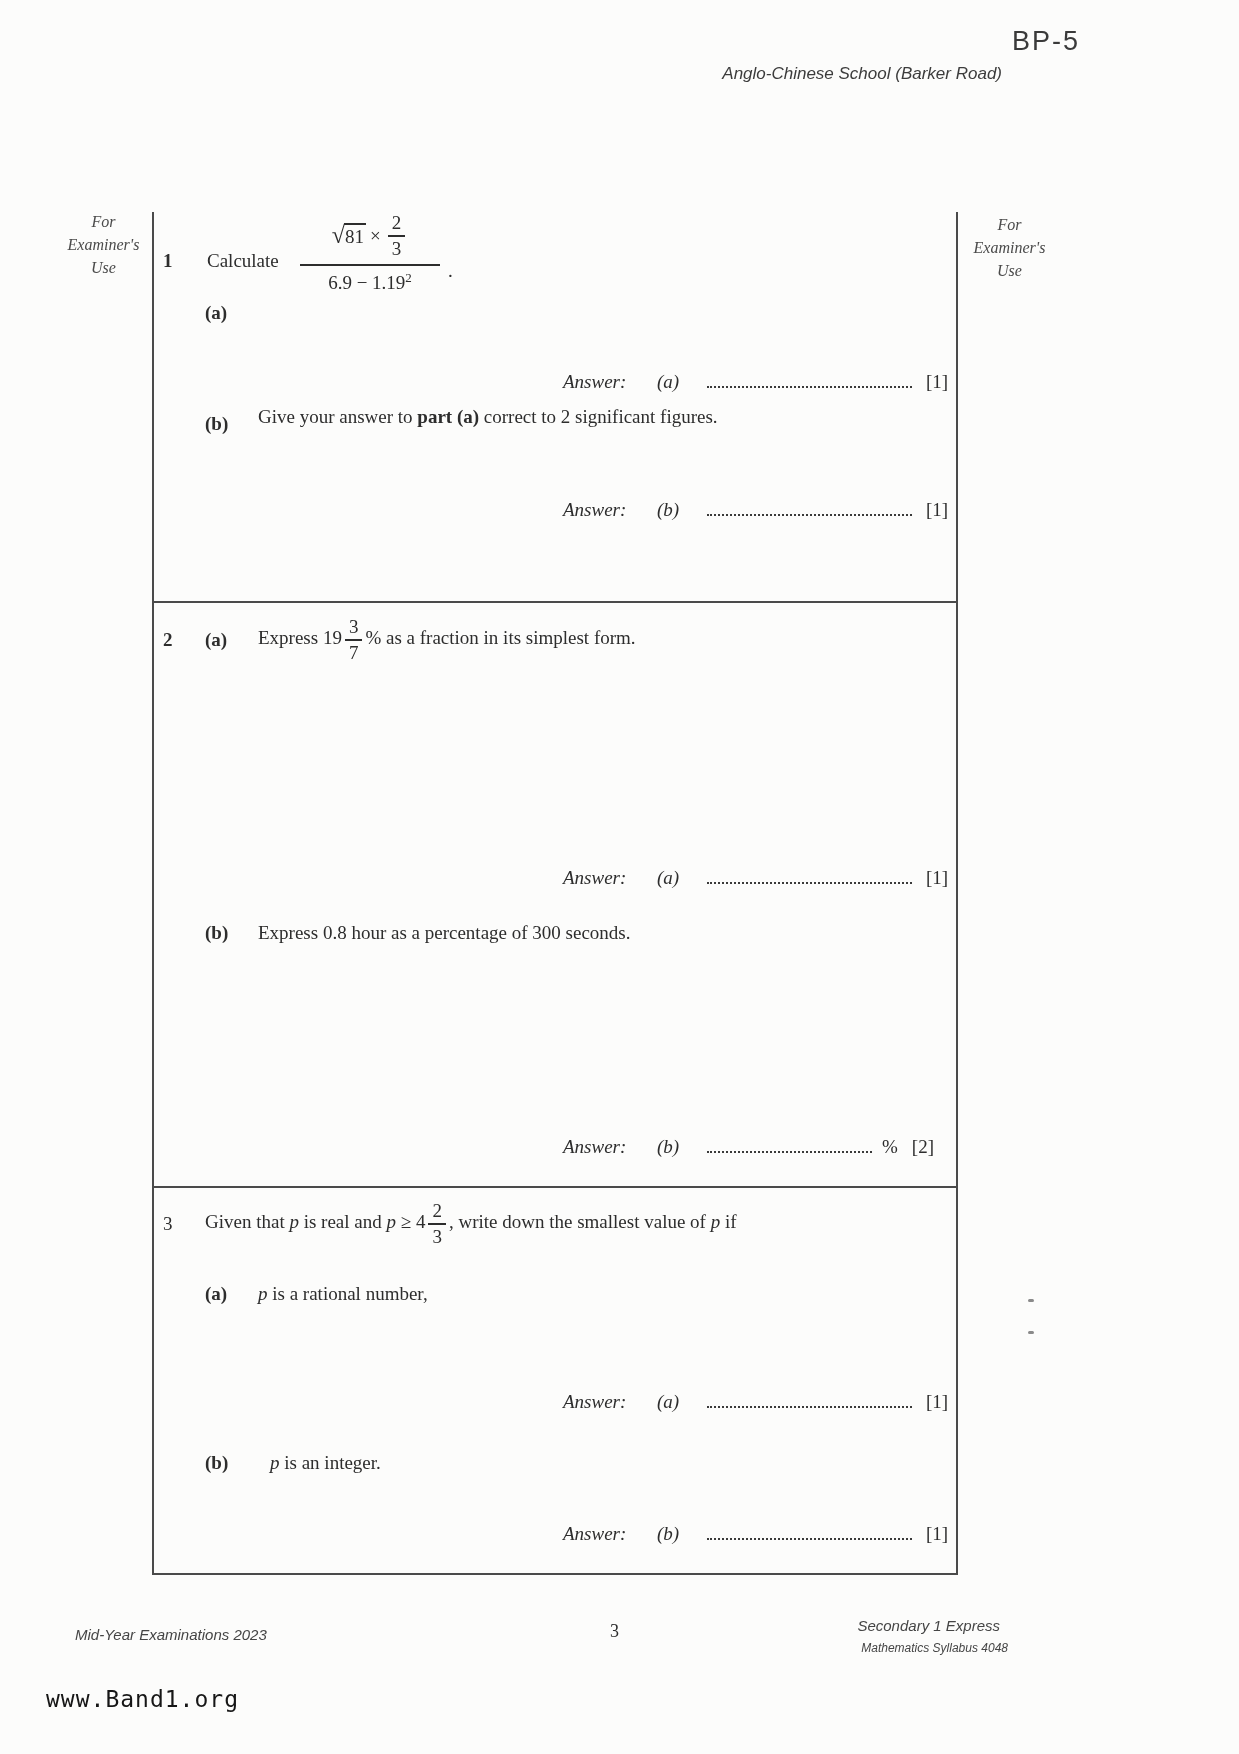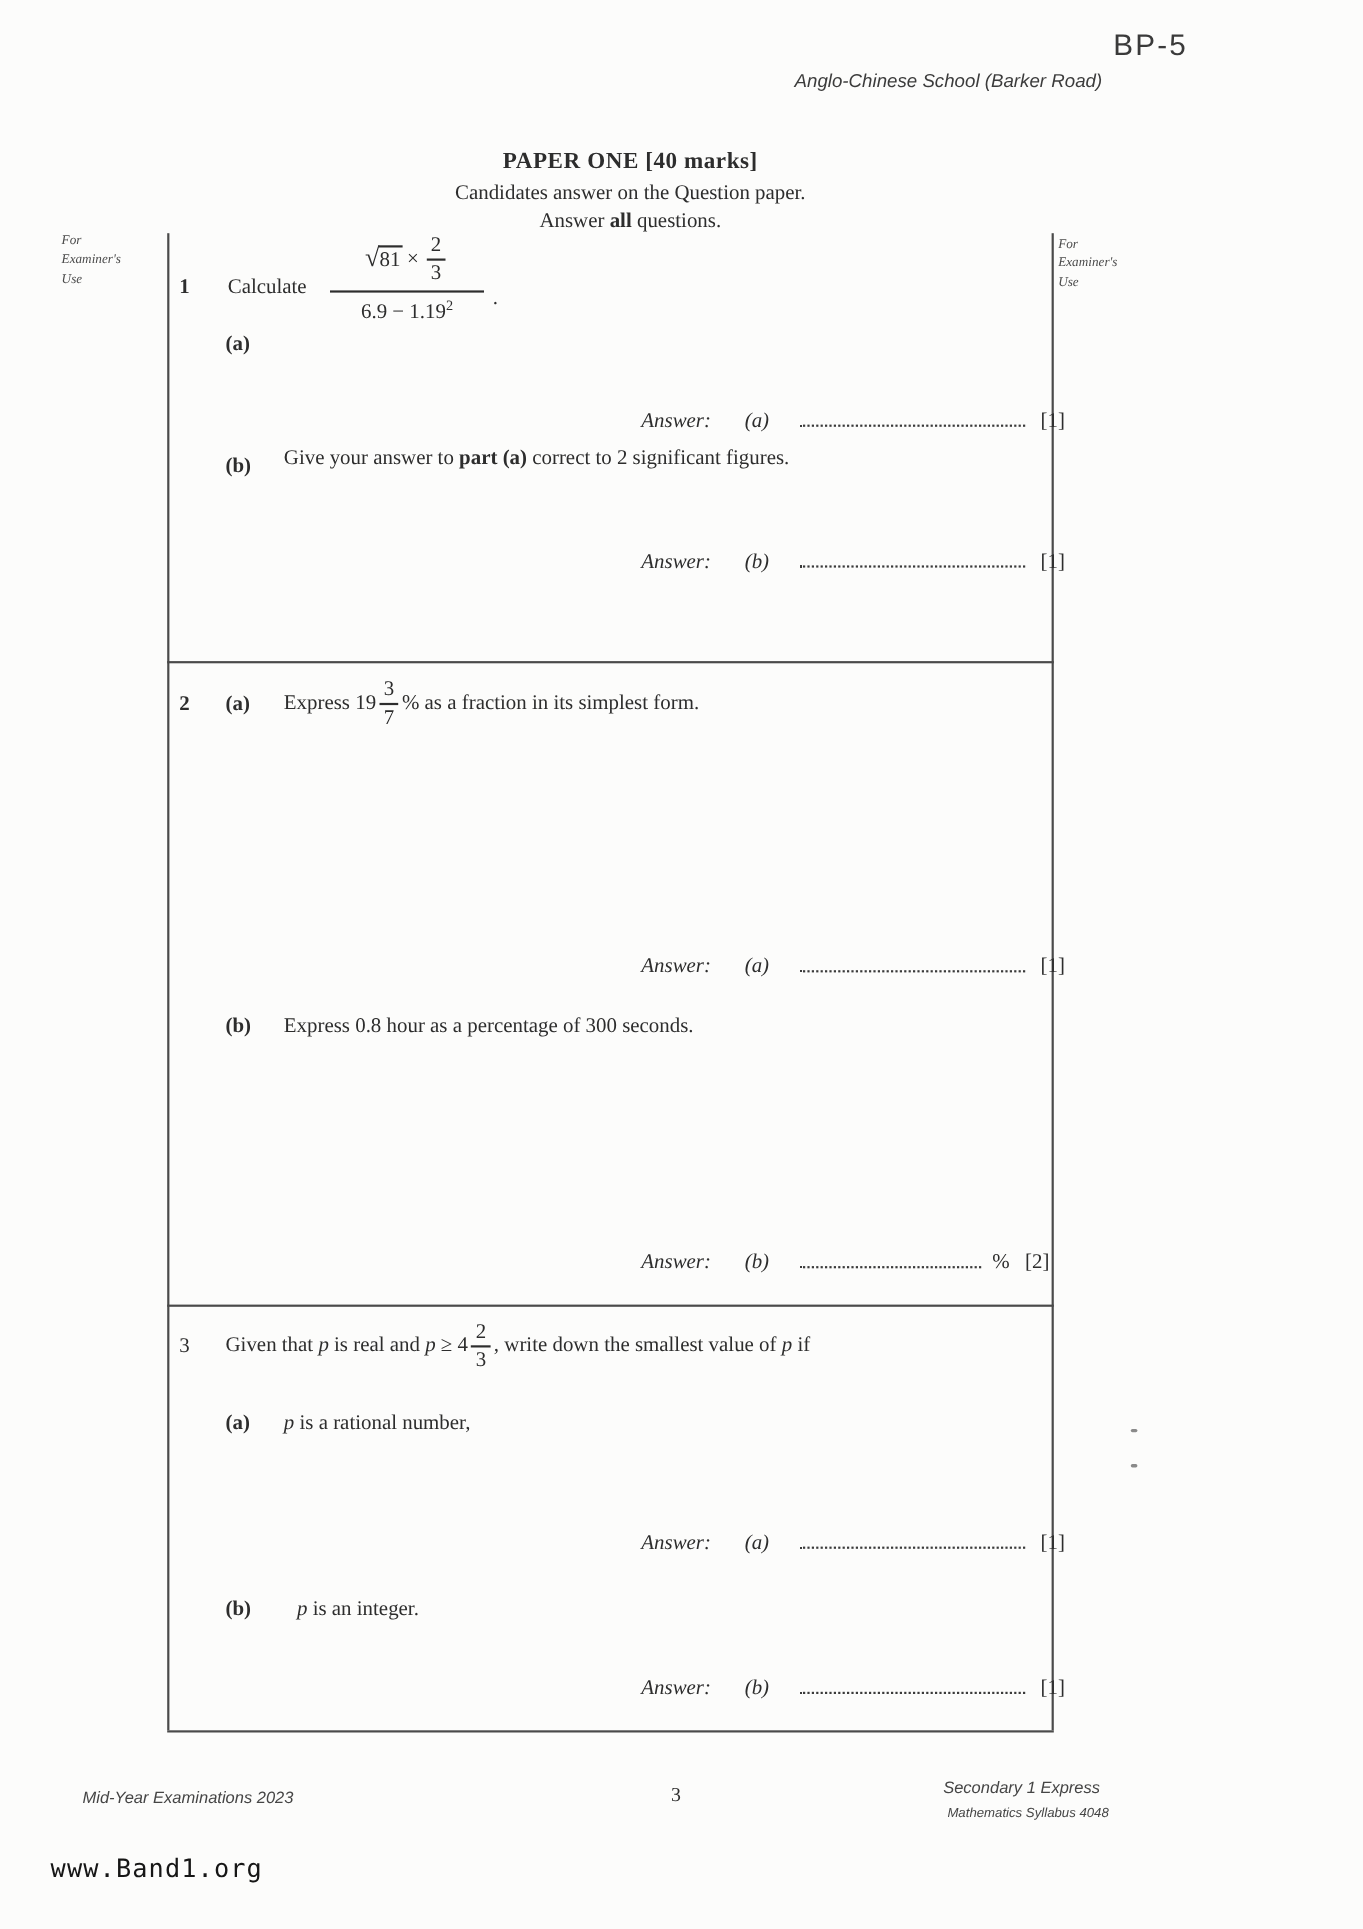--- a/index.html
+++ b/index.html
@@ -18,21 +18,21 @@
   
   .corner-code { left:1012px; top:26px; font-size:27px; letter-spacing:2px; color:#3a3a3a; }
   .school { right:237px; top:64px; font-size:17px; color:#3c3c3c;text-align:center; }
   .title-wrap { left:170px; top:134px; width:806px; }
   .paper-title { font-size:21px; font-weight:700; letter-spacing:0.5px; }
   .sub1 { margin-top:6px; font-size:19px; }
   .sub2 { margin-top:3px; font-size:19px; font-weight:700; }
   .sub2 .nb { font-weight:400; }
 
   
-  .marg { width:95px; font-size:12px; font-style:italic; line-height:1.45; color:#4a4a4a; }
+  .marg { width:95px; font-size:16px; font-style:italic; text-align:center; line-height:1.45; color:#4a4a4a; }
   .marg-left { left:56px; top:210px; }
   .marg-right { left:962px; top:213px; }
 
   
   .vline { width:2px; background:#4a4a4a; top:212px; height:1361px; }
   .vline.l { left:152px; }
   .vline.r { left:956px; }
   .hline { left:152px; width:806px; height:2px; background:#4a4a4a; }
 
   
@@ -52,21 +52,21 @@
   
   .qnum { font-weight:700; }
   .plabel { font-weight:700; }
   .qflex { display:flex; align-items:center; }
   .qflex .qnum { width:42px; flex:0 0 auto; }
   .qflex .plabel { width:53px; flex:0 0 auto; }
   .mvar { font-style:italic; }
 
   
   .ans-row { position:absolute; left:563px; display:flex; align-items:baseline; font-size:19px; }
-  .ans-label { font-style:italic; width:80px;margin-left:20px; }
+  .ans-label { font-style:italic; width:80px; }
   .ans-part { font-style:italic; width:42px; margin-left:14px; }
   .dots { width:205px; border-bottom:2.5px dotted #3a3a3a; height:1.05em; margin-left:8px; }
   .dots.short { width:165px; }
   .unit { margin-left:10px; }
   .marks { margin-left:14px; }
 
   
   .f-left { left:75px; top:1626px; font-size:15px; font-style:italic; color:#454545; }
   .f-page { left:610px; top:1621px; font-size:18px; }
   .f-r1 { right:239px; top:1617px; font-size:15px; font-style:italic; color:#454545; }
@@ -76,25 +76,20 @@
   .speck { width:6px; height:3px; background:#8a8a8a; border-radius:2px; }
 </style>
 </head>
 <body>
 
 <div class="page">
 
   <div class="abs corner-code sans">BP-5</div>
   <div class="abs school sans it">Anglo-Chinese School (Barker Road)</div>
 
-  <div class="abs title-wrap center">
-    <div class="paper-title">PAPER ONE [40 marks]</div>
-    <div class="sub1">Candidates answer on the Question paper.</div>
-    <div class="sub2"><span class="nb">Answer </span><span>all</span><span class="nb"> questions.</span></div>
-  </div>
 
   <div class="abs marg marg-left">
     <div>For</div>
     <div>Examiner's</div>
     <div>Use</div>
   </div>
   <div class="abs marg marg-right">
     <div>For</div>
     <div>Examiner's</div>
     <div>Use</div>

